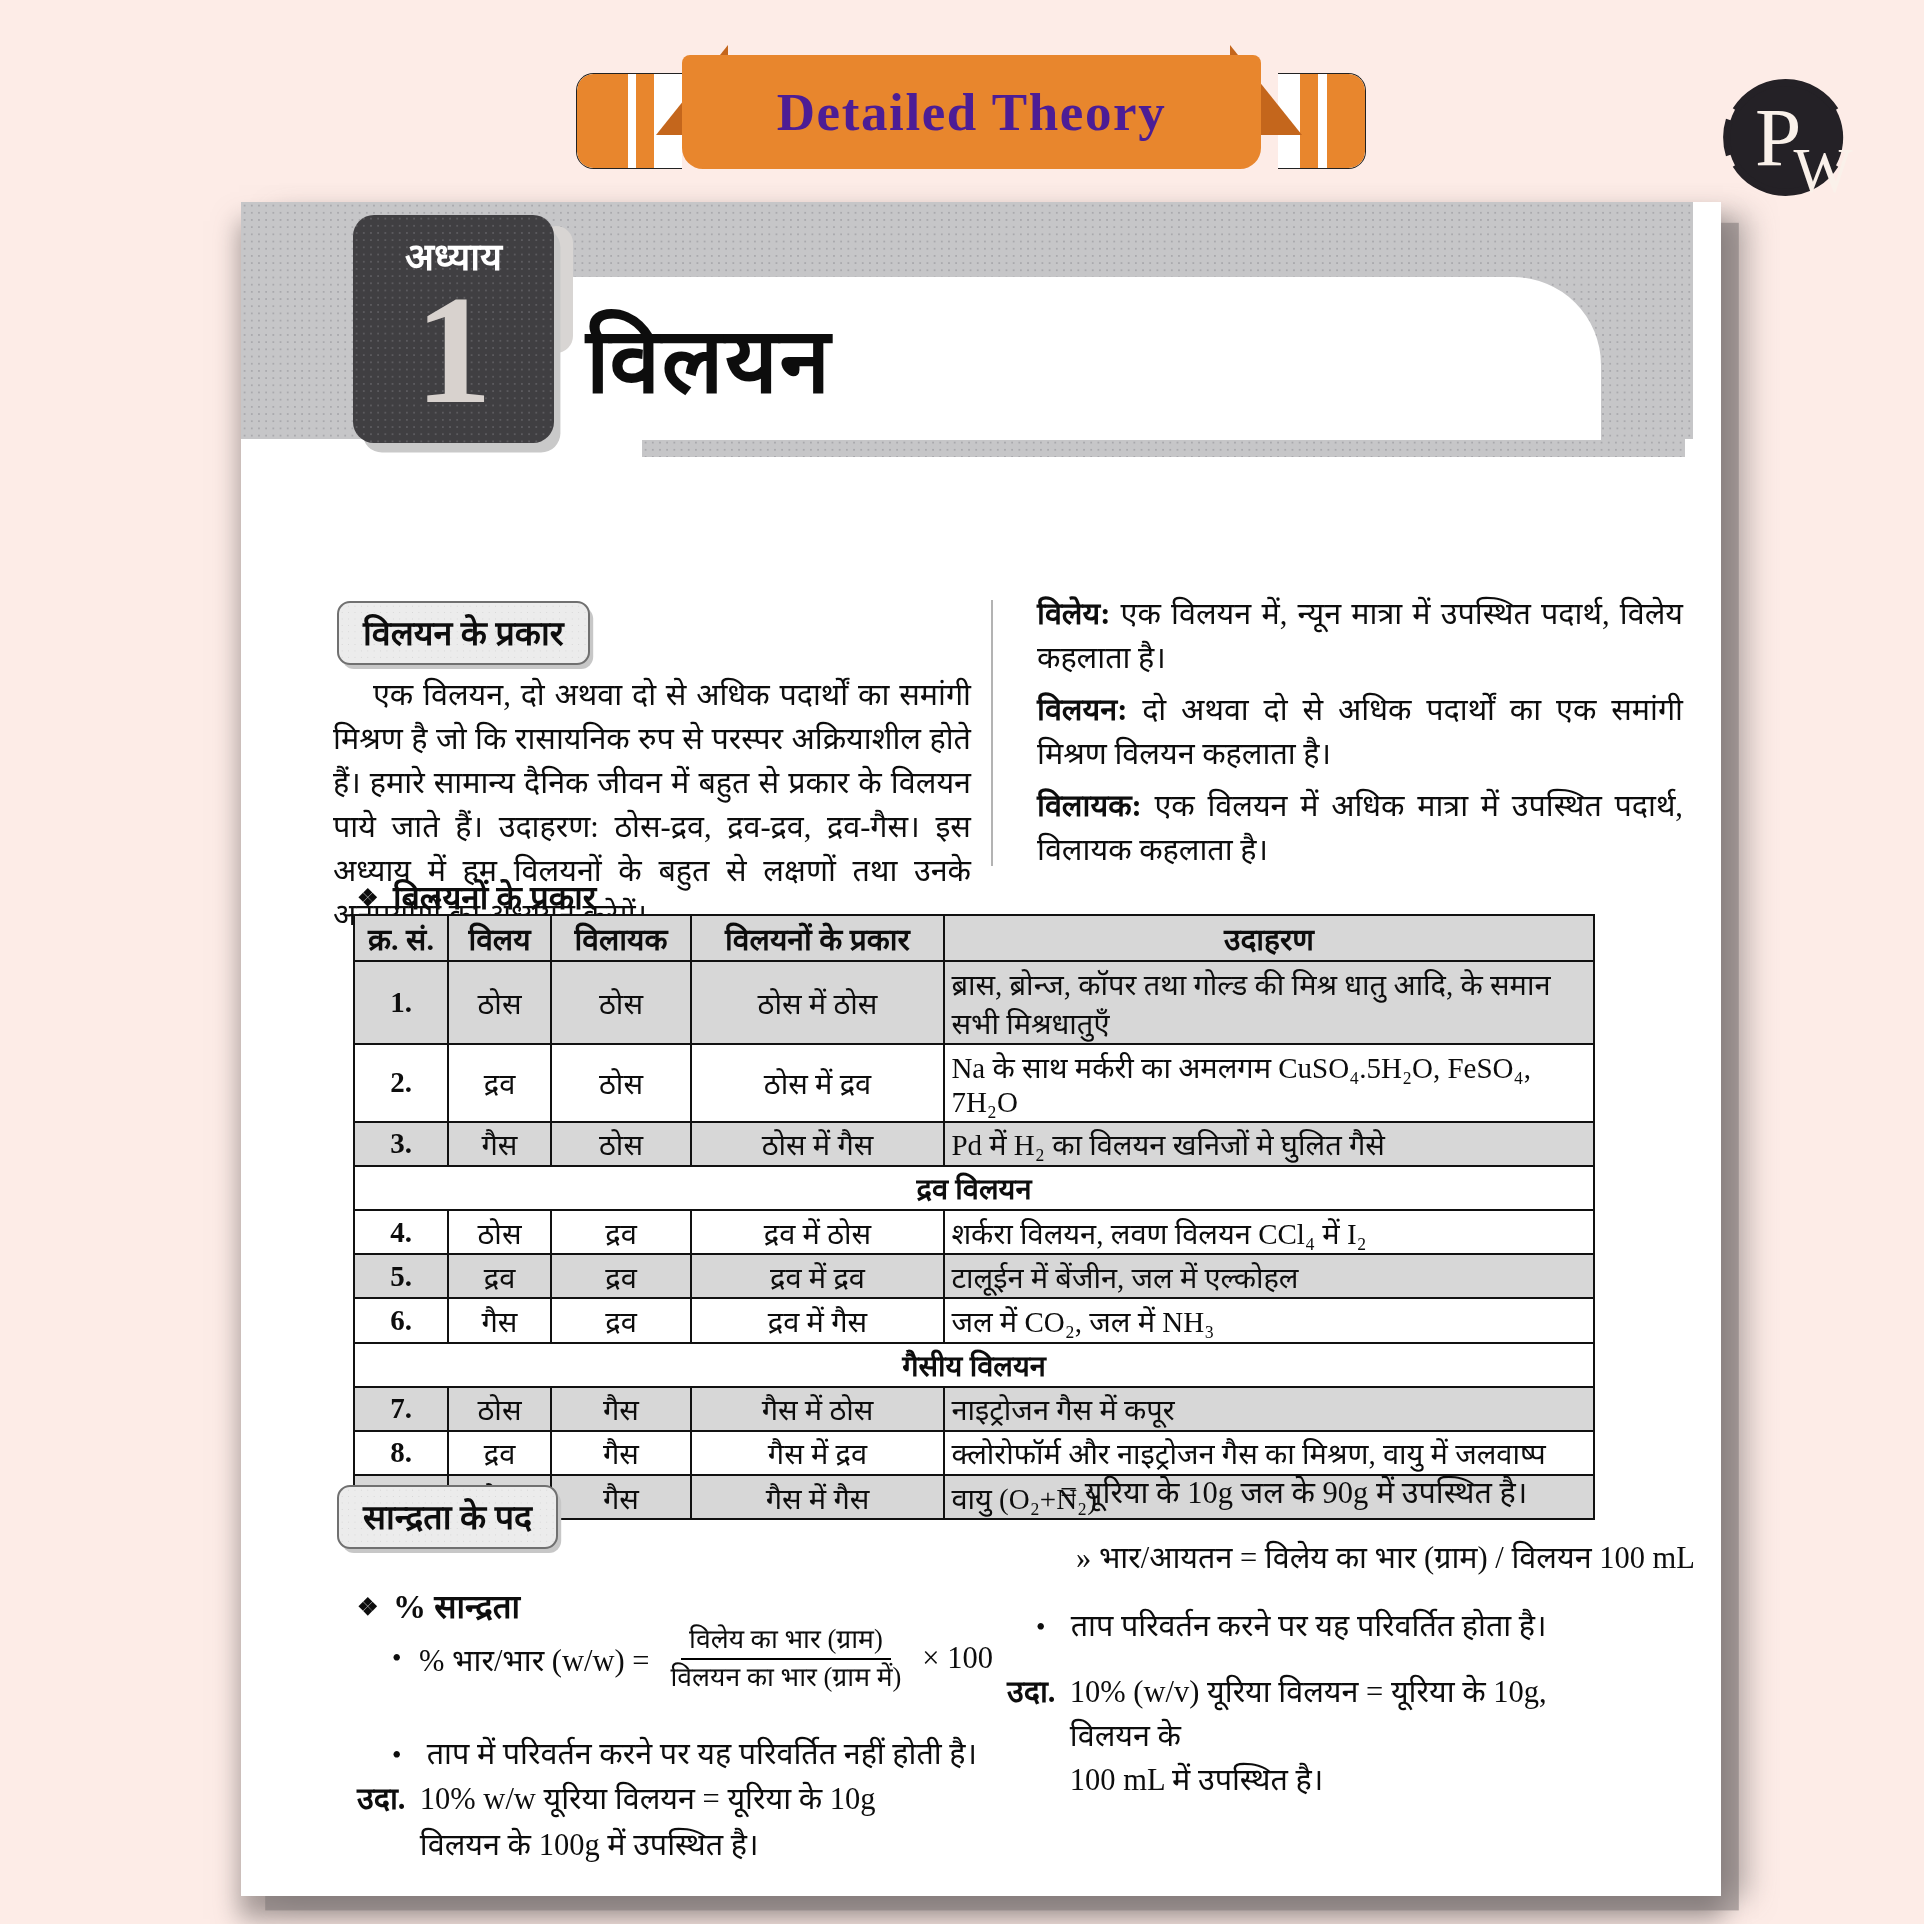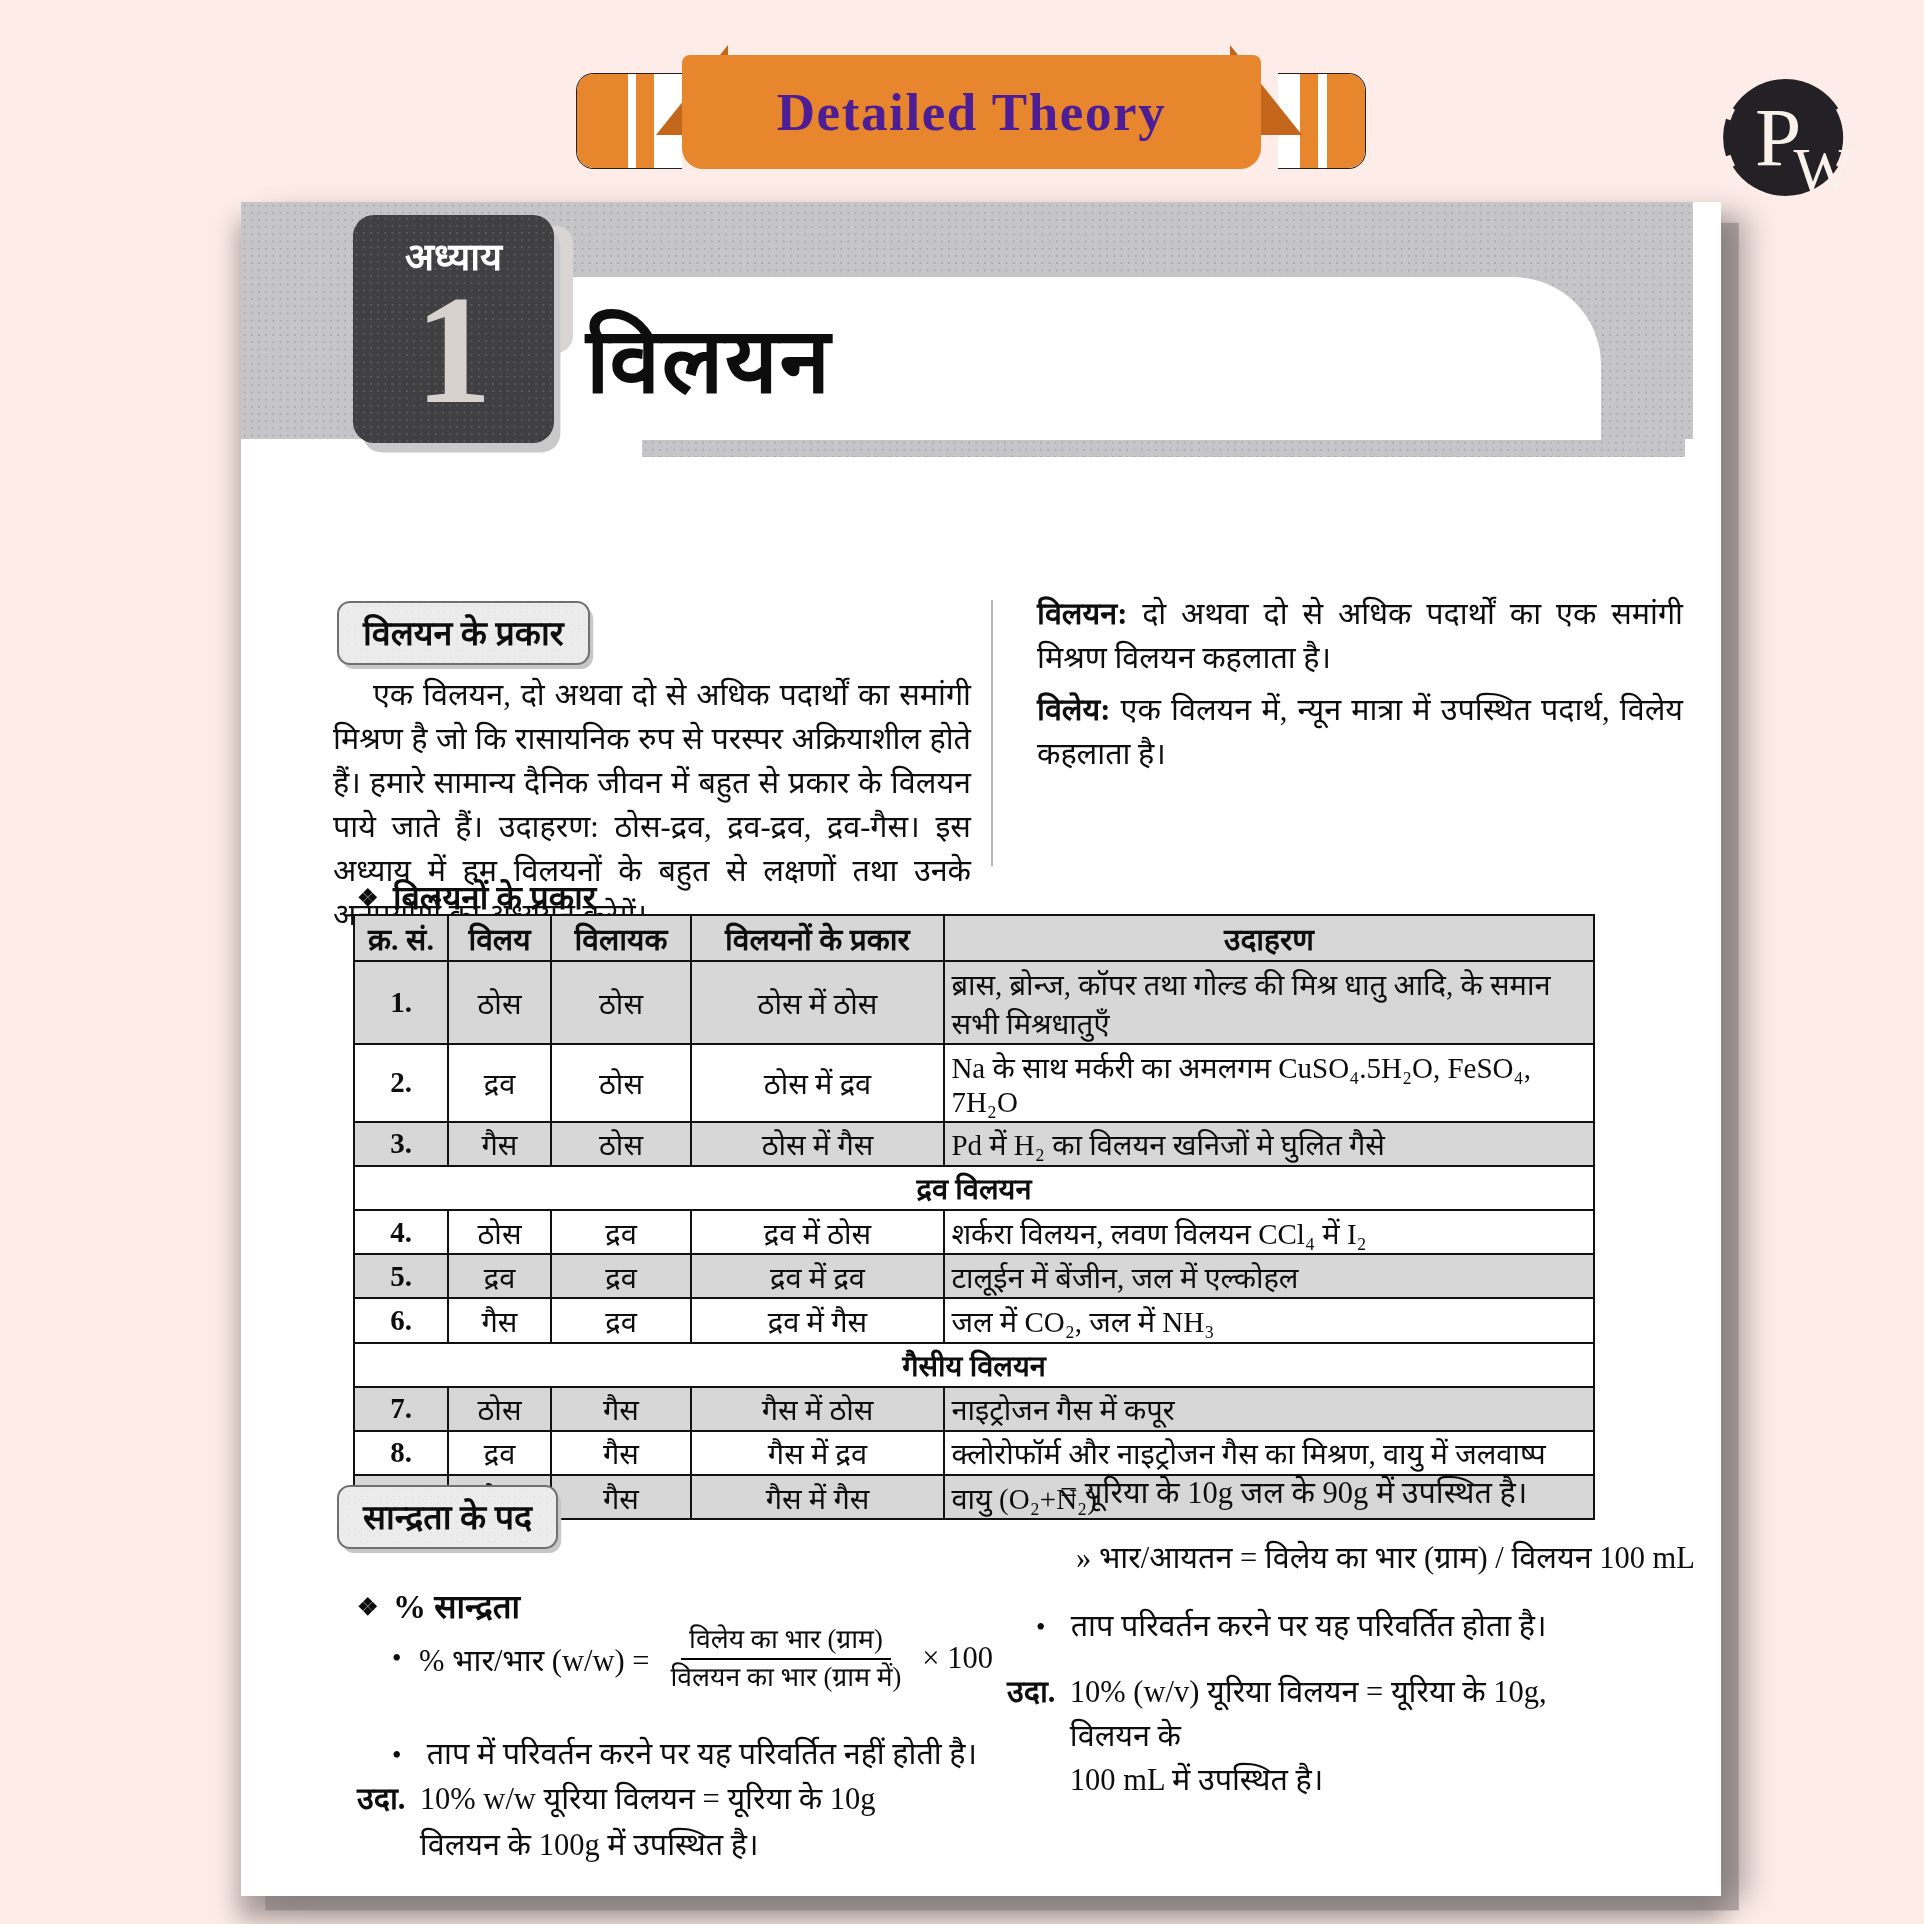--- a/index.html
+++ b/index.html
@@ -145,22 +145,23 @@
 
     <div class="page-title">विलयन</div>
 
     <div class="head-box types-box">विलयन के प्रकार</div>
 
     <p class="intro-left">एक विलयन, दो अथवा दो से अधिक पदार्थों का समांगी मिश्रण है जो कि रासायनिक रुप से परस्पर अक्रियाशील होते हैं। हमारे सामान्य दैनिक जीवन में बहुत से प्रकार के विलयन पाये जाते हैं। उदाहरण: ठोस-द्रव, द्रव-द्रव, द्रव-गैस। इस अध्याय में हम विलयनों के बहुत से लक्षणों तथा उनके अनुप्रयोगों का अध्ययन करेगें।</p>
 
     <div class="col-divider"></div>
 
     <div class="defs">
+      <p><span class="term">विलेय:</span> <span>एक विलयन में, न्यून मात्रा में उपस्थित पदार्थ, विलेय कहलाता है।</span></p>
       <p><span class="term">विलयन:</span> <span>दो अथवा दो से अधिक पदार्थों का एक समांगी मिश्रण विलयन कहलाता है।</span></p>
-      <p><span class="term">विलेय:</span> <span>एक विलयन में, न्यून मात्रा में उपस्थित पदार्थ, विलेय कहलाता है।</span></p>
+      <p><span class="term">विलायक:</span> <span>एक विलयन में अधिक मात्रा में उपस्थित पदार्थ, विलायक कहलाता है।</span></p>
     </div>
 
     <div class="sub-head tbl-sub">
       <span class="diamond">❖</span><span>विलयनों के प्रकार</span>
     </div>
 
     <table>
       <colgroup>
         <col style="width:94px">
           <col style="width:103px">

